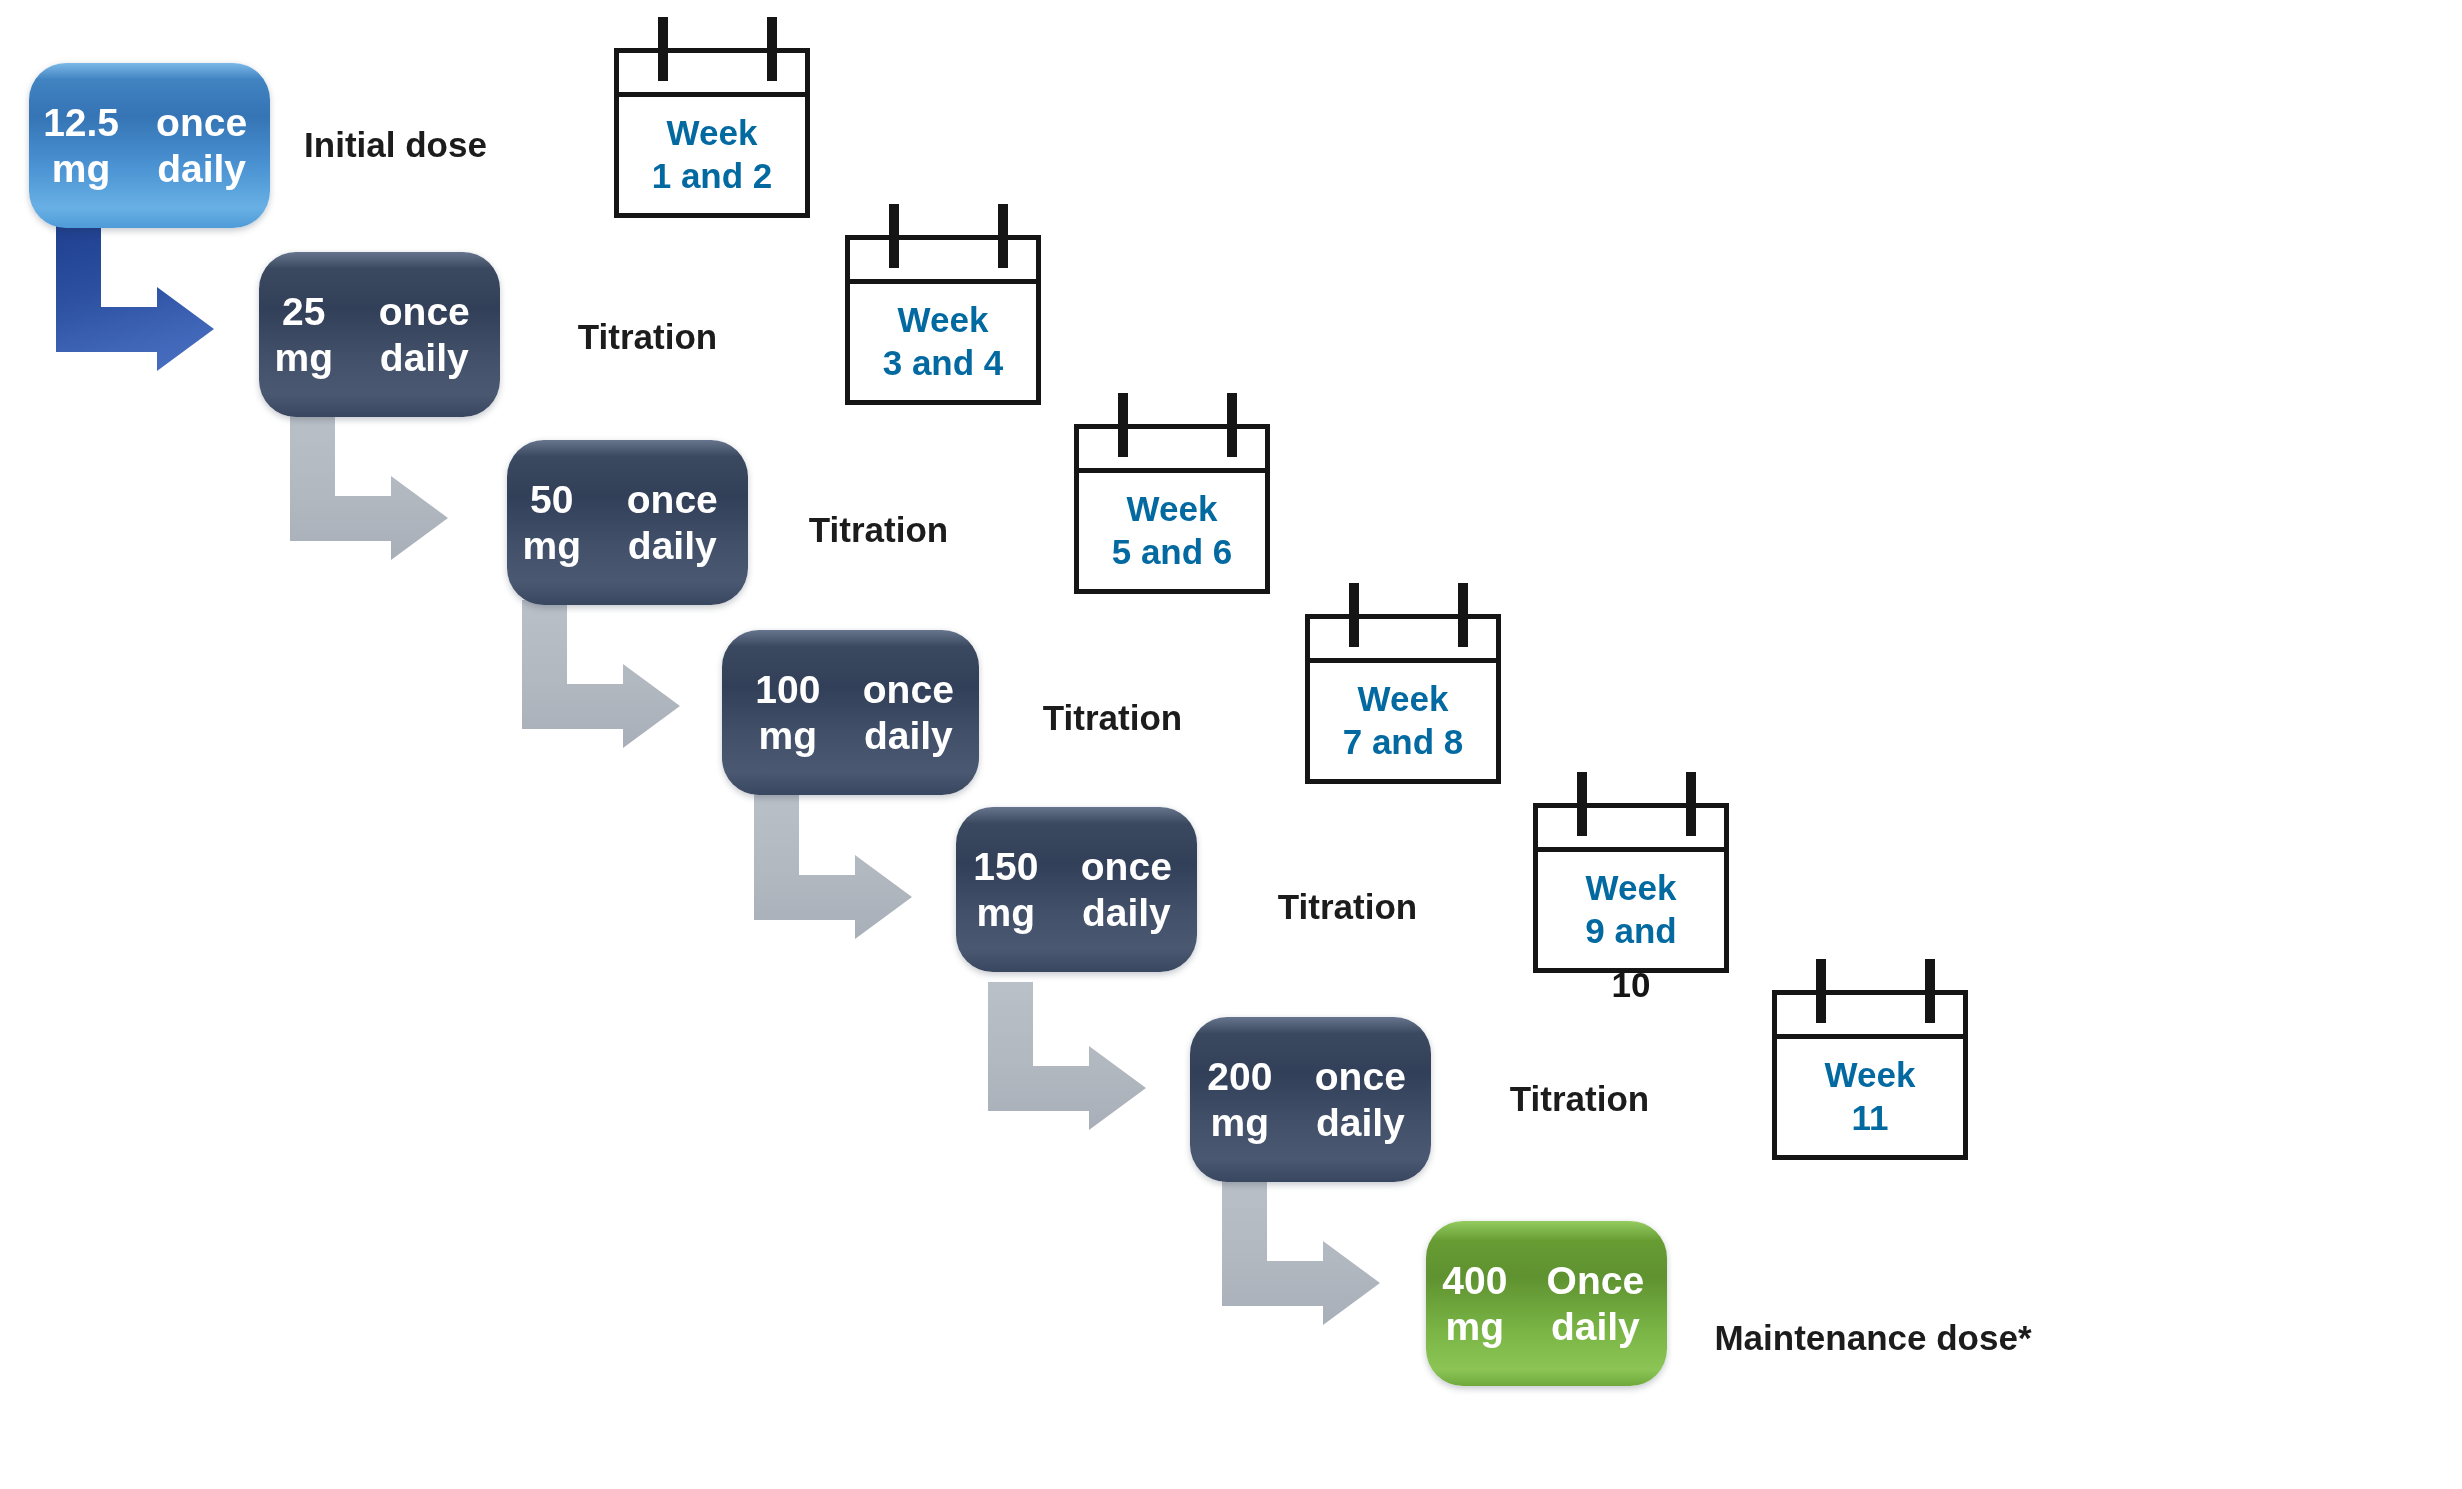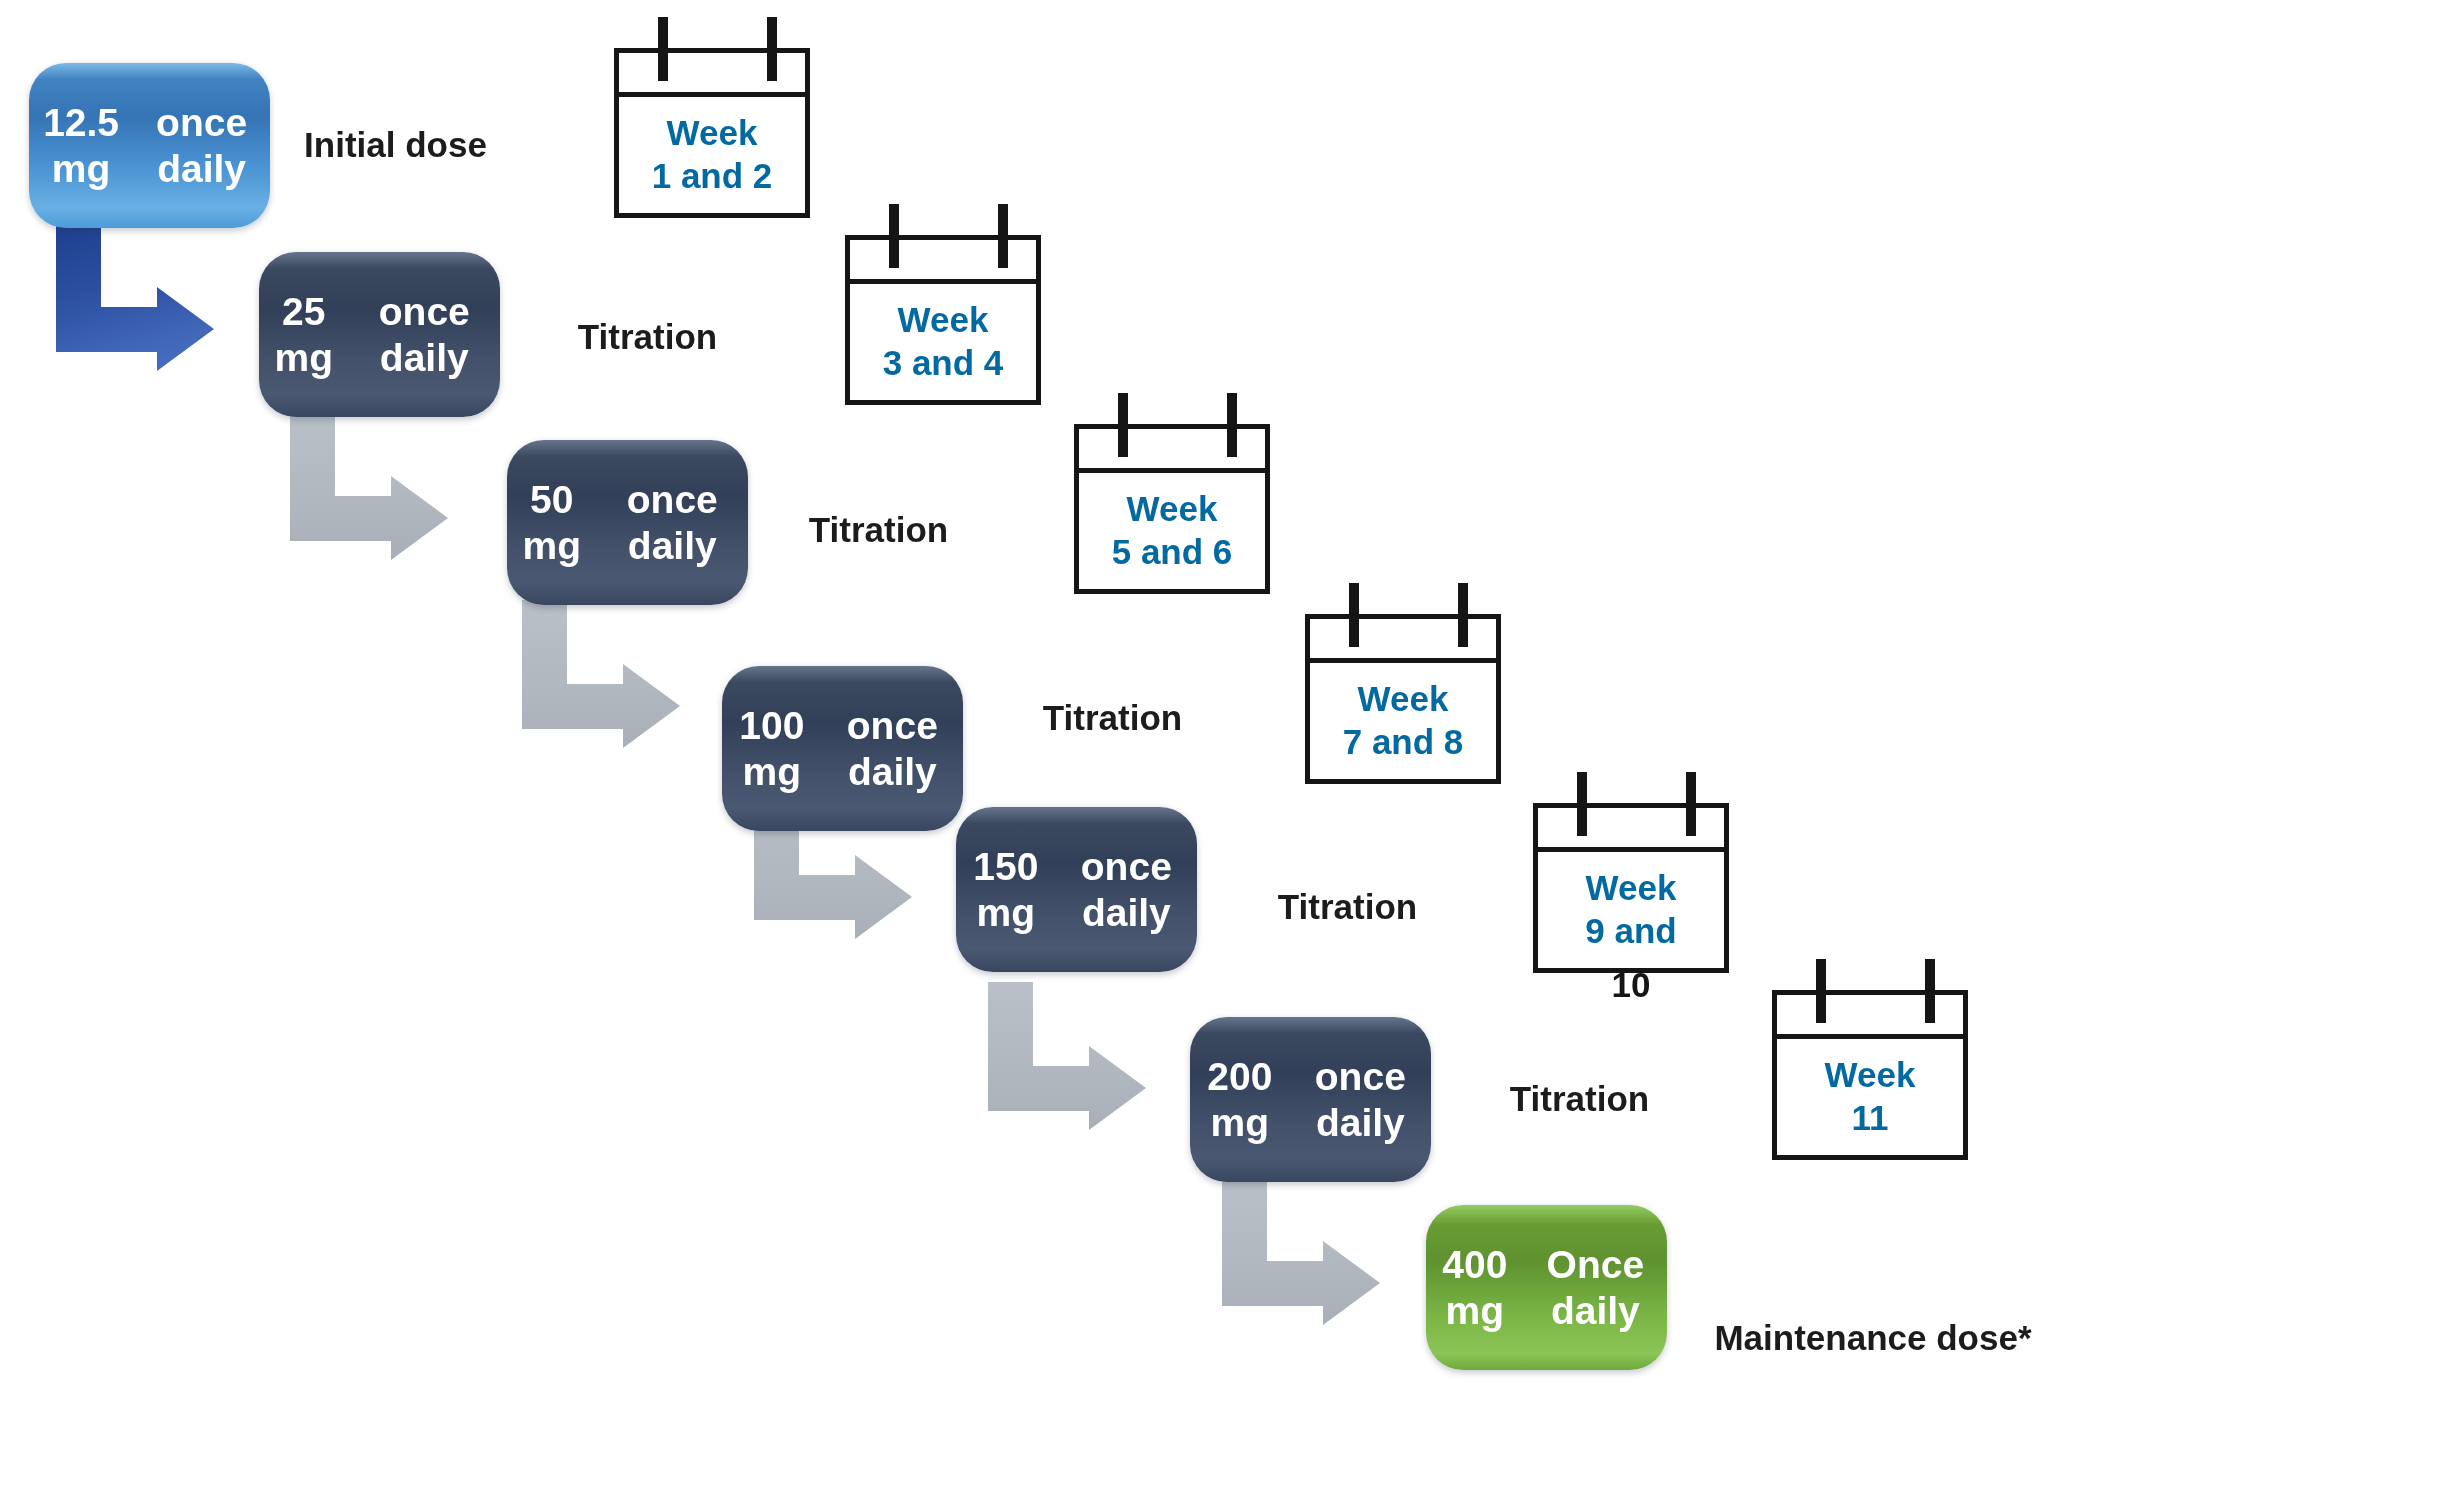--- a/index.html
+++ b/index.html
@@ -14,20 +14,21 @@
     z-index:2;box-shadow:0 2.4px 6.4px rgba(40,50,70,0.25);
   }
   .dose-box.blue{
     background:linear-gradient(180deg,#7cb9e8 0%,#4183c1 10%,#3574b5 32%,#4a92d2 62%,#68b0e4 88%,#4f9bd8 100%);
   }
   .dose-box.dark{
     background:linear-gradient(180deg,#66748d 0%,#3b4960 10%,#323f58 34%,#42506a 64%,#4b5872 86%,#39465f 100%);
   }
   .dose-box.green{
     background:linear-gradient(180deg,#94cc60 0%,#679c33 12%,#5f9230 34%,#79b445 66%,#8cc556 90%,#6fa93c 100%);
+    margin-top:16px;
   }
   .elbow-arrow{
     position:absolute;width:158px;height:149px;z-index:1;
     clip-path:polygon(0px 0px,45px 0px,45px 84px,101px 84px,101px 64px,158px 106px,101px 148px,101px 129px,0px 129px);
   }
   .elbow-arrow.first{background:linear-gradient(165deg,#1e3f8e 0%,#2c4f9f 40%,#4066b8 75%,#4b70c3 100%);}
   .elbow-arrow.gray{background:linear-gradient(180deg,#bac0c7 0%,#b2b8c0 55%,#a9afb8 100%);}
   .calendar{
     position:absolute;width:196px;height:170px;background:#ffffff;
     border:5.6px solid #151515;box-sizing:border-box;z-index:2;
@@ -65,21 +66,21 @@
     <span>once daily</span>
   </div>
   <div class="dose-box dark" style="left:259px;top:252px;">
     <span>25 mg</span>
     <span>once daily</span>
   </div>
   <div class="dose-box dark" style="left:491px;top:440px;margin-left:16px;">
     <span>50 mg</span>
     <span>once daily</span>
   </div>
-  <div class="dose-box dark" style="left:722px;top:666px;">
+  <div class="dose-box dark" style="left:722px;top:630px;padding-left:16px;">
     <span>100 mg</span>
     <span>once daily</span>
   </div>
   <div class="dose-box dark" style="left:956px;top:807px;">
     <span>150 mg</span>
     <span>once daily</span>
   </div>
   <div class="dose-box dark" style="left:1190px;top:1017px;">
     <span>200 mg</span>
     <span>once daily</span>

